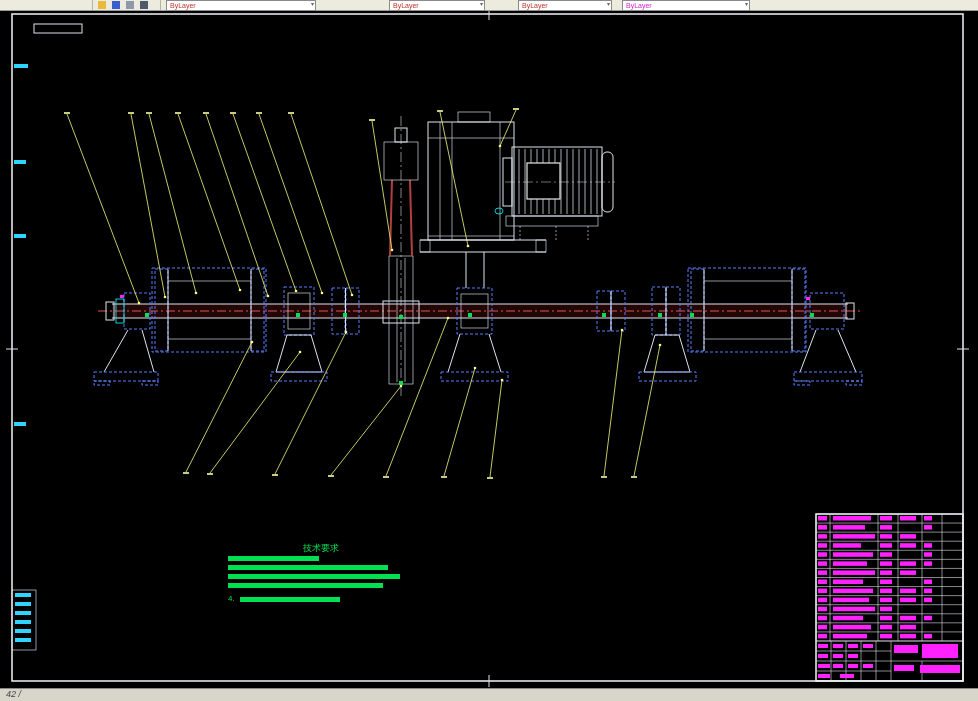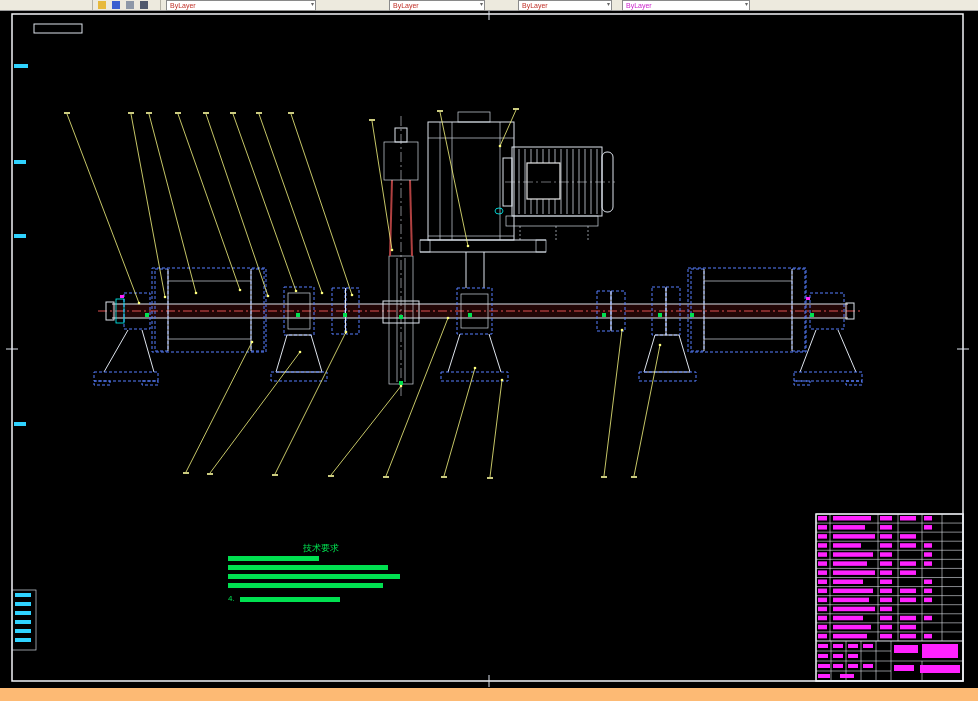--- a/index.html
+++ b/index.html
@@ -1,16 +1,16 @@
 <!DOCTYPE html>
 <html><head>
 <meta charset="utf-8">
 <style>
   html,body{margin:0;padding:0;background:#000;}
-  .screen{position:relative;width:978px;height:701px;overflow:hidden;background:#fdba74;font-family:"Liberation Sans",sans-serif;}
+  .screen{position:relative;width:978px;height:701px;overflow:hidden;background:#eab308;font-family:"Liberation Sans",sans-serif;}
   .toolbar{position:absolute;top:0;left:0;width:978px;height:10px;background:#edeade;border-bottom:1px solid #9a9a9a;z-index:3;}
   .tb-icon{position:absolute;top:1px;width:8px;height:8px;}
   .i1{left:98px;background:#e7b93c;} .i2{left:112px;background:#3a5fd0;} .i3{left:126px;background:#8e98a8;} .i4{left:140px;background:#50586c;}
   .tb-sep{position:absolute;top:0;width:1px;height:10px;background:#b5b2a6;}
   .combo{position:absolute;top:0;height:9px;background:#fff;border:1px solid #8a8a8a;font-size:7px;line-height:9px;overflow:hidden;}
   .c1{left:166px;width:148px}.c2{left:389px;width:94px}.c3{left:518px;width:92px}.c4{left:622px;width:126px}
   .cv{padding-left:3px;color:#c03028;white-space:nowrap;}
   .c4 .cv{color:#cc22cc}
   .arr{position:absolute;right:1px;top:-1px;color:#666;font-size:6px}
   .canvas-svg{position:absolute;top:0;left:0;z-index:1;}
@@ -439,14 +439,17 @@
           <rect x="818" y="674" width="12" height="4" class="mg"></rect>
           <rect x="840" y="674" width="14" height="4" class="mg"></rect>
           <rect x="894" y="645" width="24" height="8" class="mg"></rect>
           <rect x="922" y="644" width="36" height="14" class="mg"></rect>
           <rect x="894" y="665" width="20" height="6" class="mg"></rect>
           <rect x="920" y="665" width="40" height="8" class="mg"></rect>
         </g>
     </g>
   </svg>
 
+  <div class="status">
+    <span>42 /</span>
+  </div>
 
 </div>
 
 </body></html>

